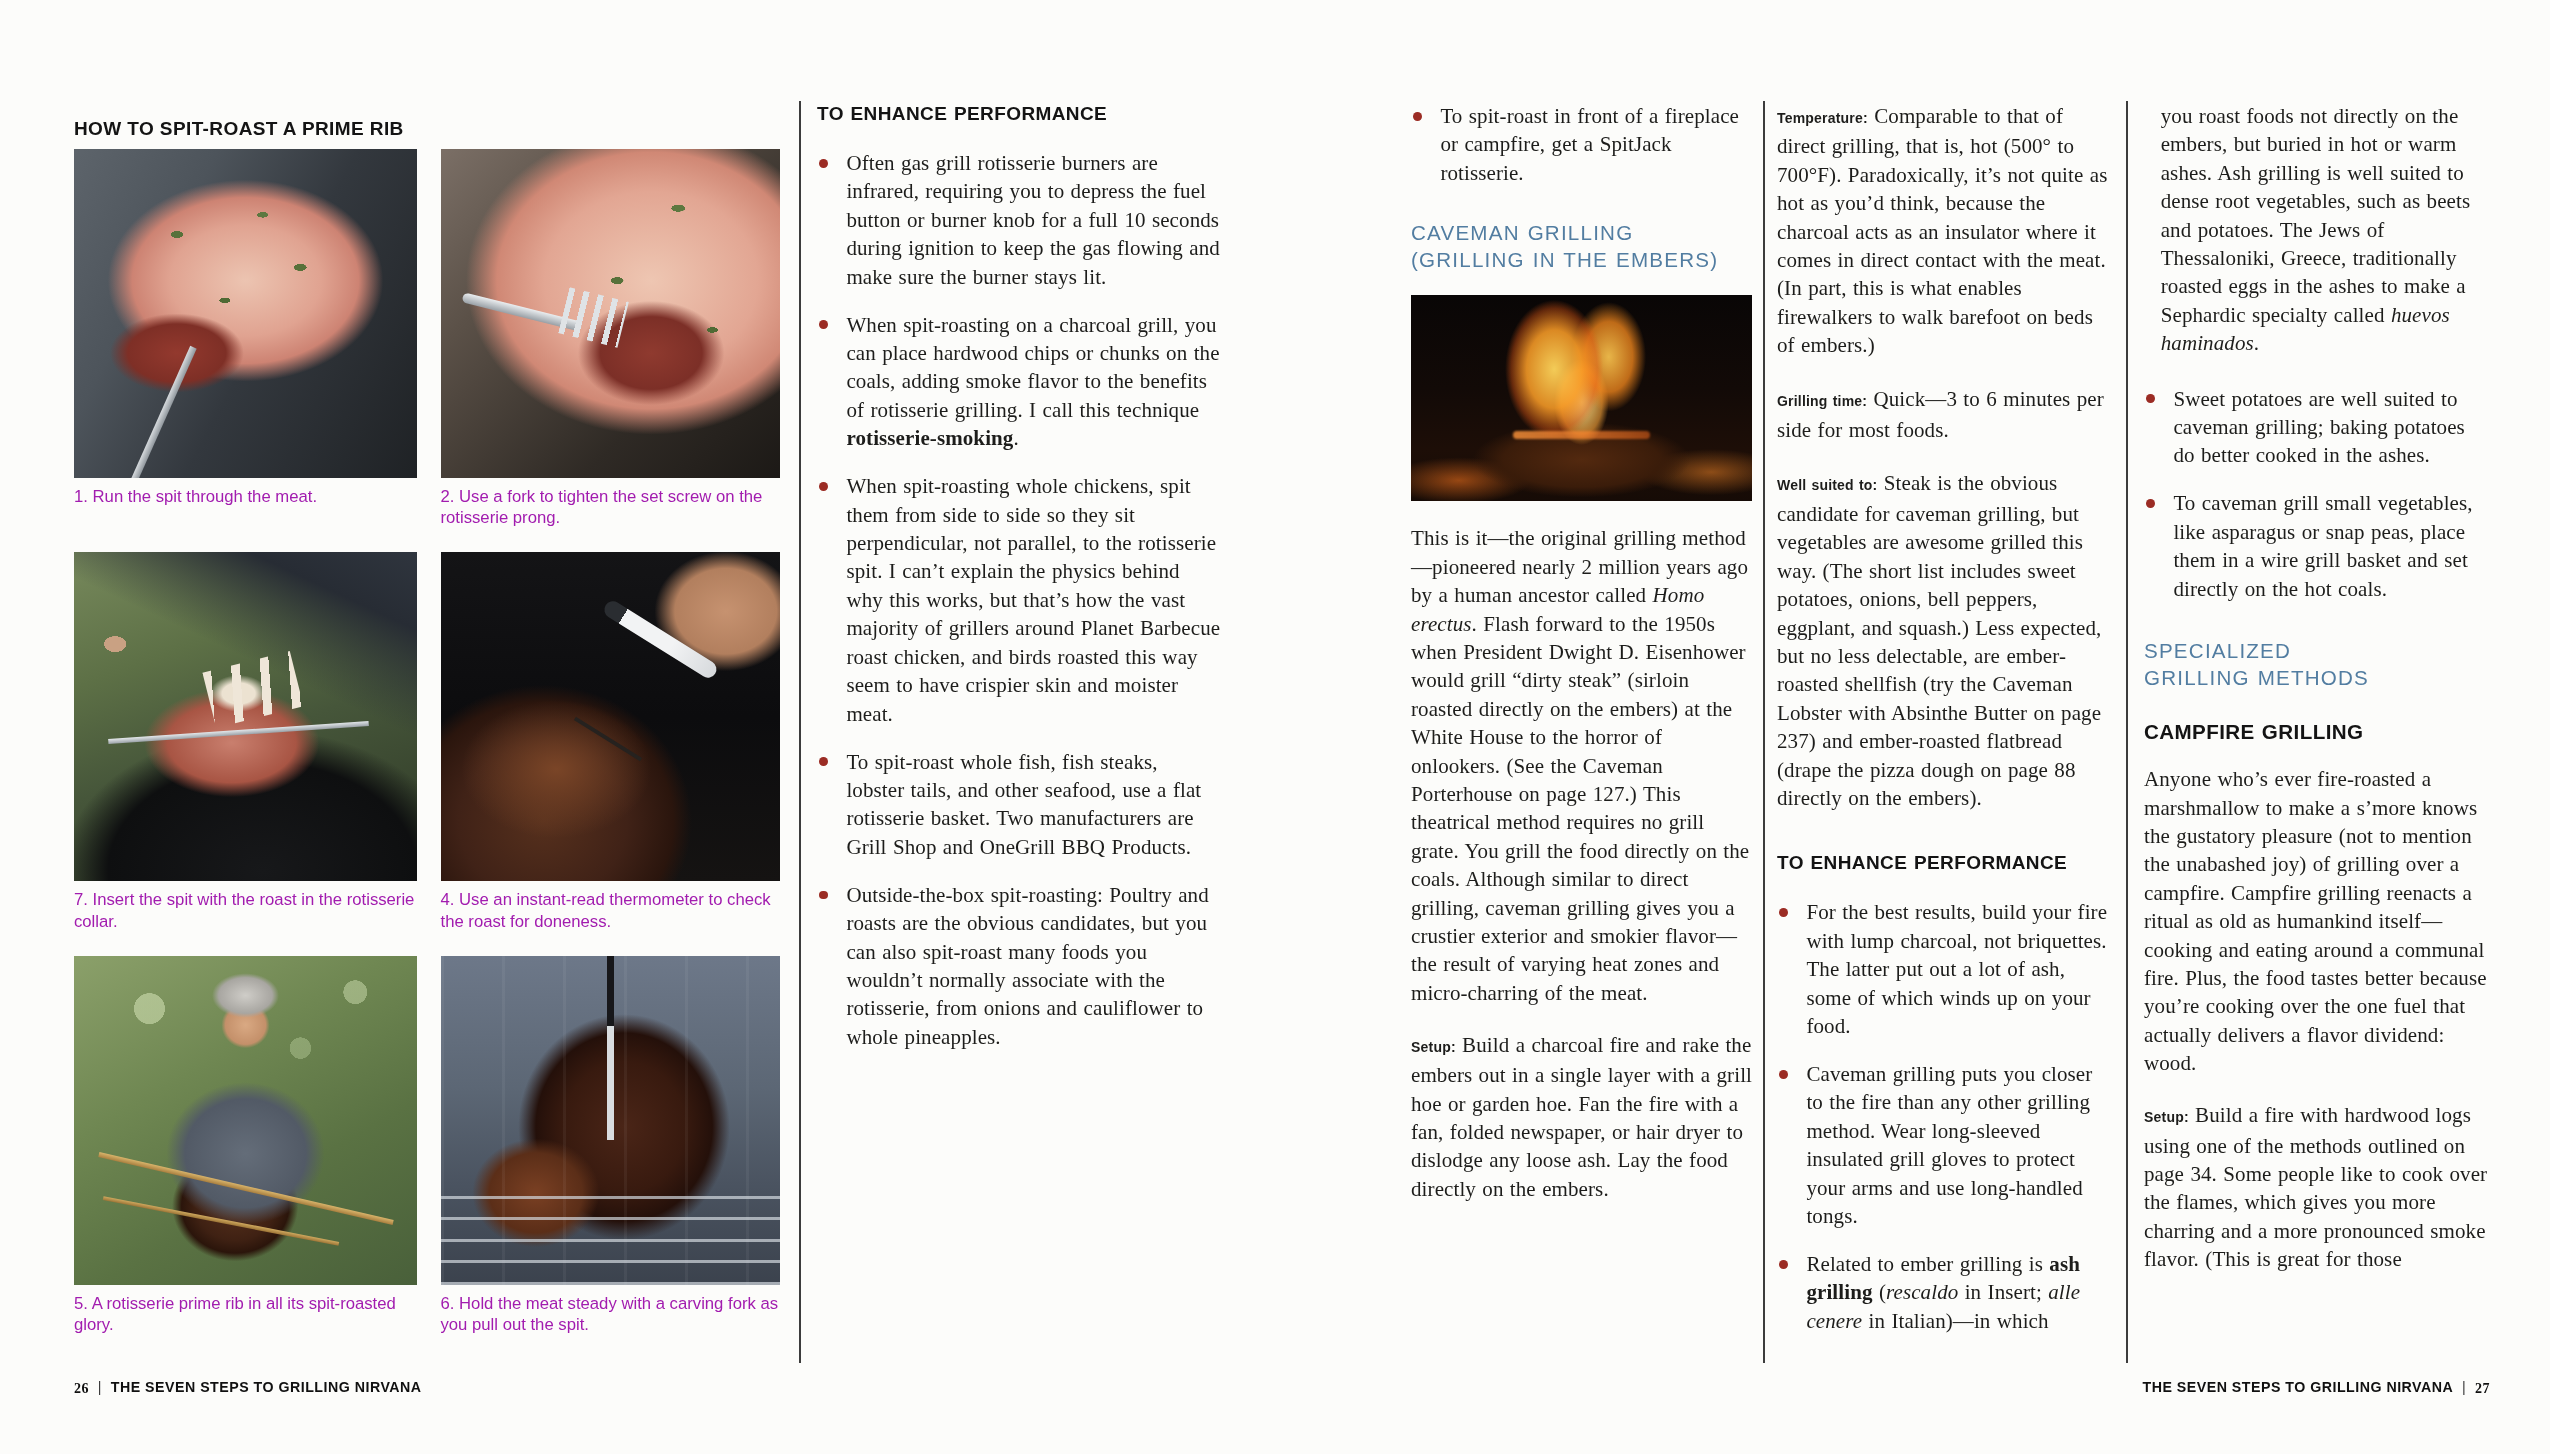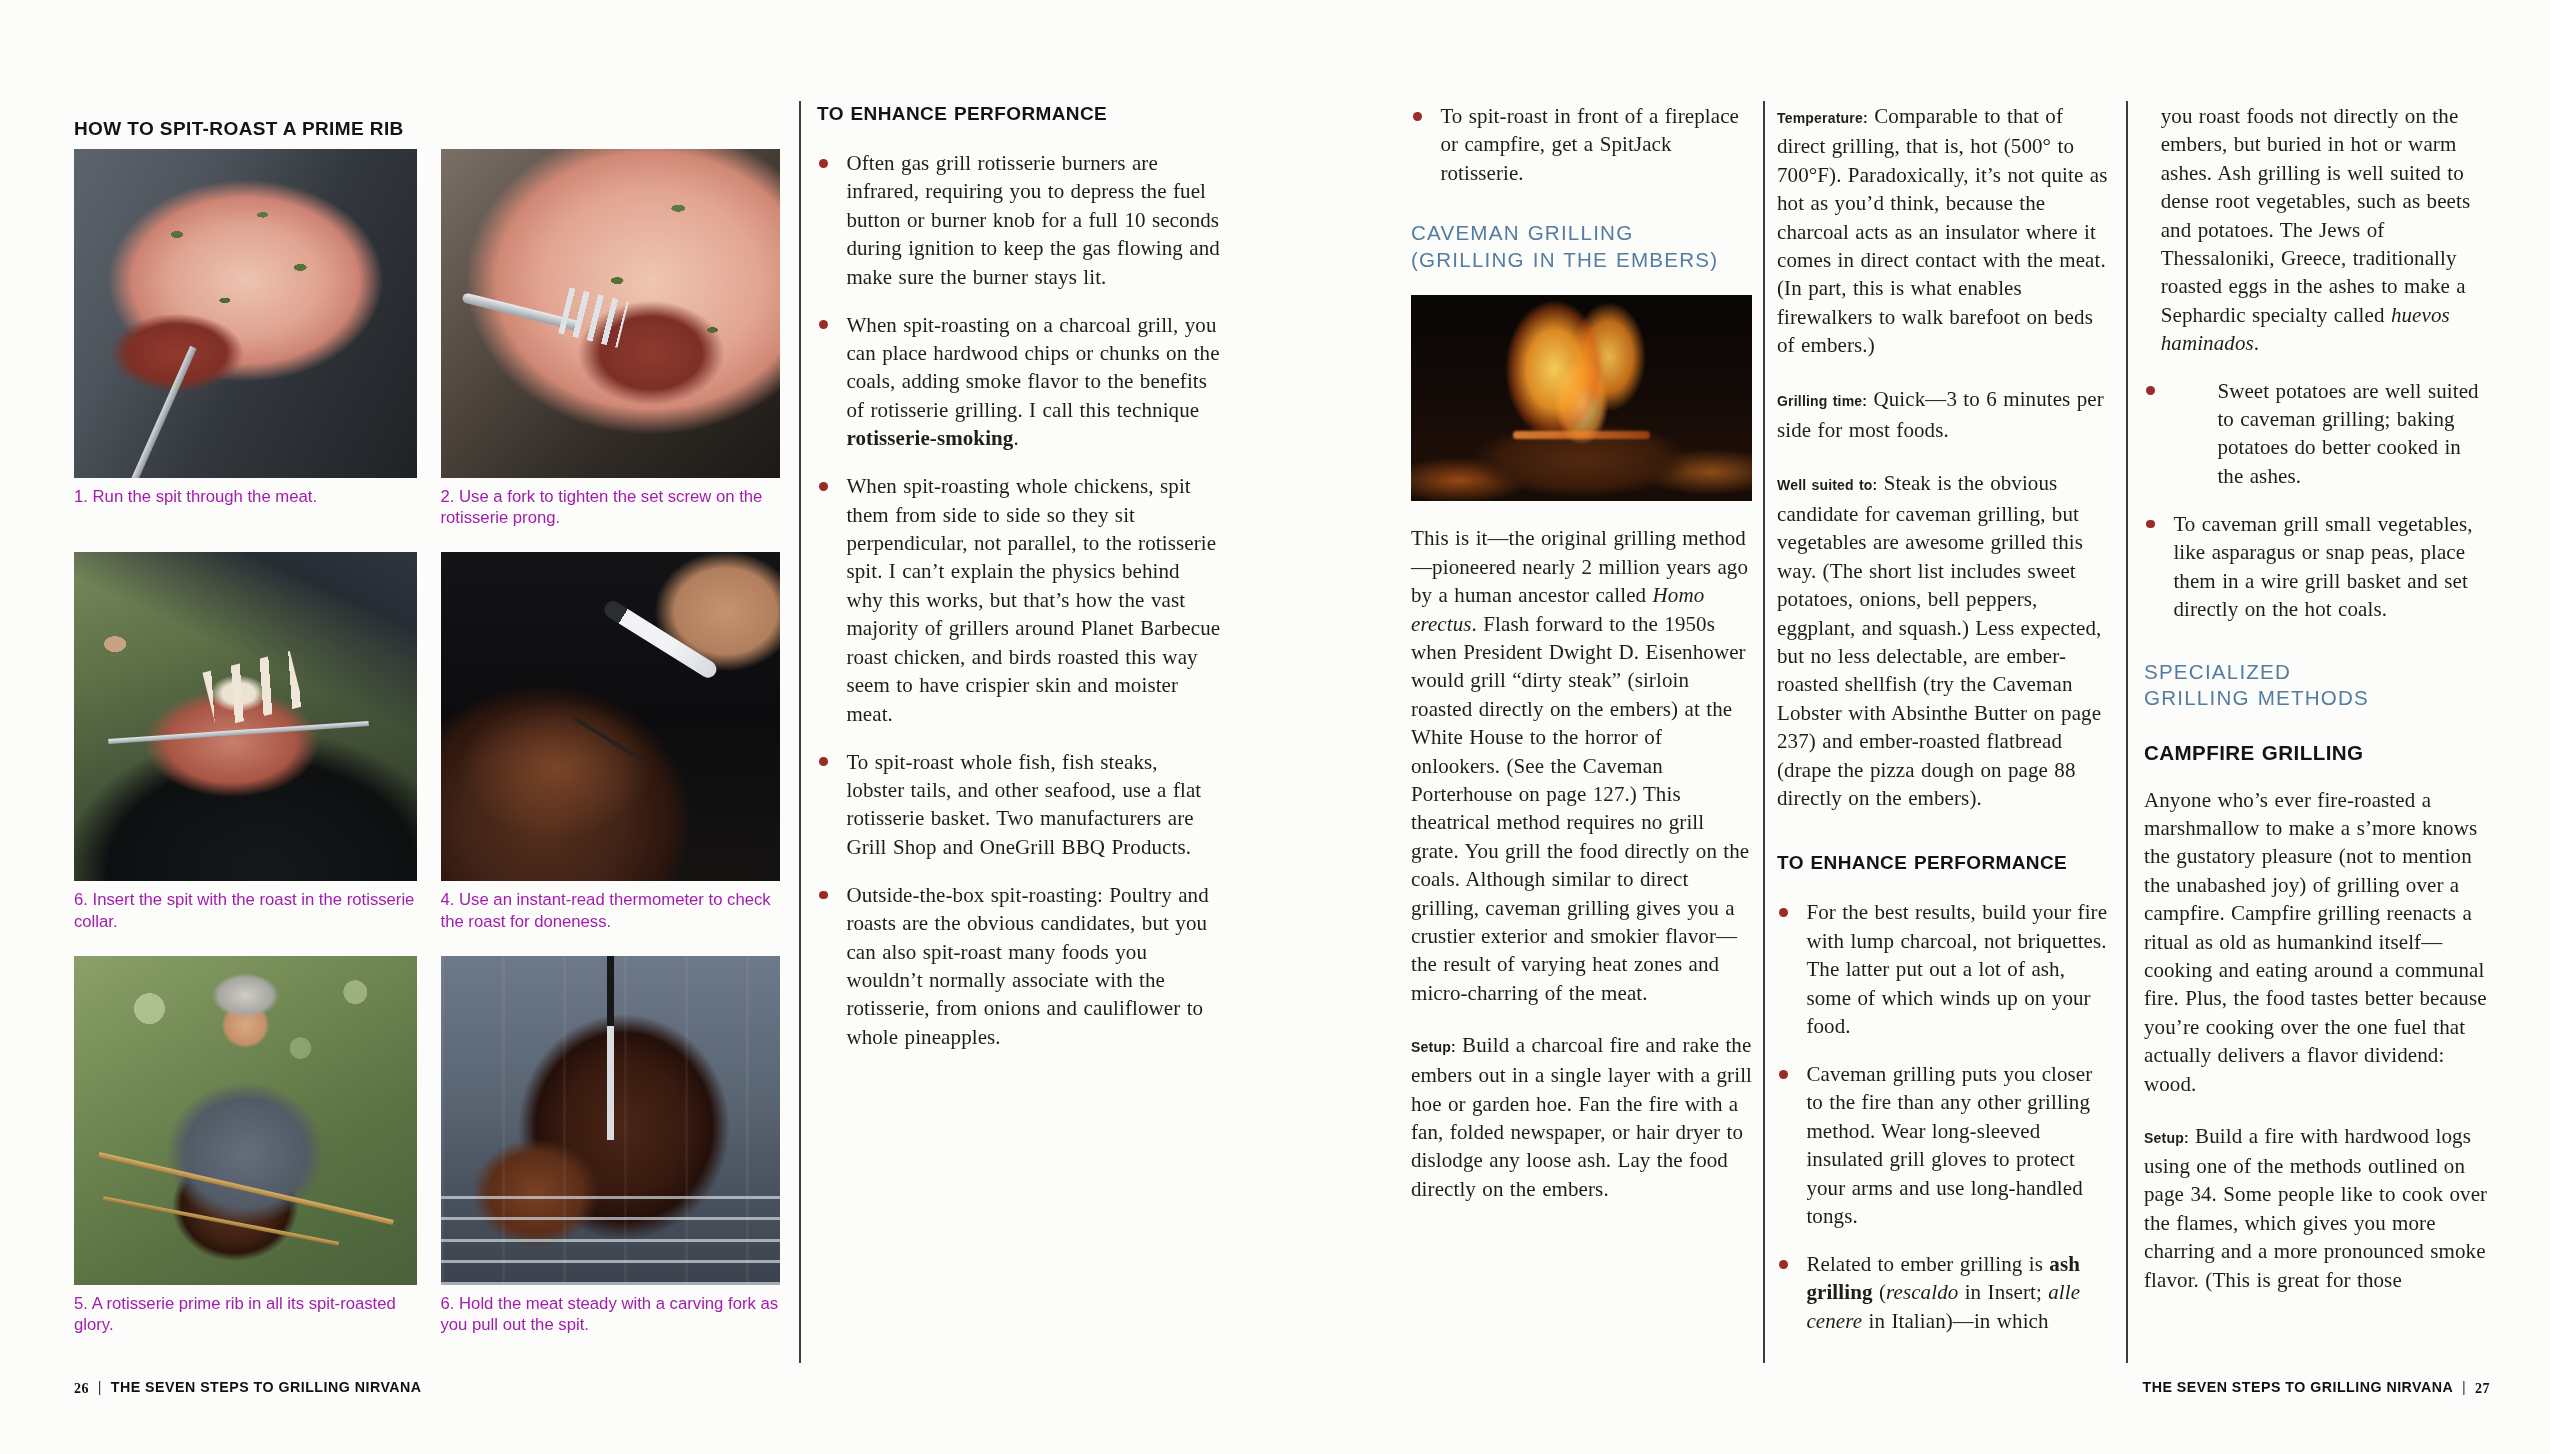--- a/index.html
+++ b/index.html
@@ -143,21 +143,21 @@
   <figure>
     <div class="photo ph1"></div>
     <figcaption>1. Run the spit through the meat.</figcaption>
   </figure>
   <figure>
     <div class="photo ph2"></div>
     <figcaption>2. Use a fork to tighten the set screw on the rotisserie prong.</figcaption>
   </figure>
   <figure>
     <div class="photo ph3"></div>
-    <figcaption>6. Insert the spit with the roast in the rotisserie collar.</figcaption>
+    <figcaption>7. Insert the spit with the roast in the rotisserie collar.</figcaption>
   </figure>
   <figure>
     <div class="photo ph4"></div>
     <figcaption>4. Use an instant-read thermometer to check the roast for doneness.</figcaption>
   </figure>
   <figure>
     <div class="photo ph5"></div>
     <figcaption>5. A rotisserie prime rib in all its spit-roasted glory.</figcaption>
   </figure>
   <figure>
@@ -222,21 +222,21 @@
     <p class="btext"><span class="seg-n">Caveman grilling puts you closer to the fire than any other grilling method. Wear long-sleeved insulated grill gloves to protect your arms and use long-handled tongs.</span></p>
   </div>
   <div class="bullet">
     <span class="dot"></span>
     <p class="btext"><span class="seg-n">Related to ember grilling is </span><span class="seg-b">ash grilling</span><span class="seg-n"> (</span><span class="seg-i">rescaldo</span><span class="seg-n"> in Insert; </span><span class="seg-i">alle cenere</span><span class="seg-n"> in Italian)—in which</span></p>
   </div>
 </div>
 
 <div id="col-r3" class="col serif">
   <p class="cont"><span class="seg-n">you roast foods not directly on the embers, but buried in hot or warm ashes. Ash grilling is well suited to dense root vegetables, such as beets and potatoes. The Jews of Thessaloniki, Greece, traditionally roasted eggs in the ashes to make a Sephardic specialty called </span><span class="seg-i">huevos haminados</span><span class="seg-n">.</span></p>
-  <div class="bullet" style="margin-top:19px;gap:44px;">
+  <div class="bullet" style="margin-top:27px;">
     <span class="dot"></span>
     <p class="btext"><span class="seg-n">Sweet potatoes are well suited to caveman grilling; baking potatoes do better cooked in the ashes.</span></p>
   </div>
   <div class="bullet">
     <span class="dot"></span>
     <p class="btext"><span class="seg-n">To caveman grill small vegetables, like asparagus or snap peas, place them in a wire grill basket and set directly on the hot coals.</span></p>
   </div>
   <h2 class="blue-head" style="margin-top:35px;">
     <span>SPECIALIZED</span>
     <span>GRILLING METHODS</span>

